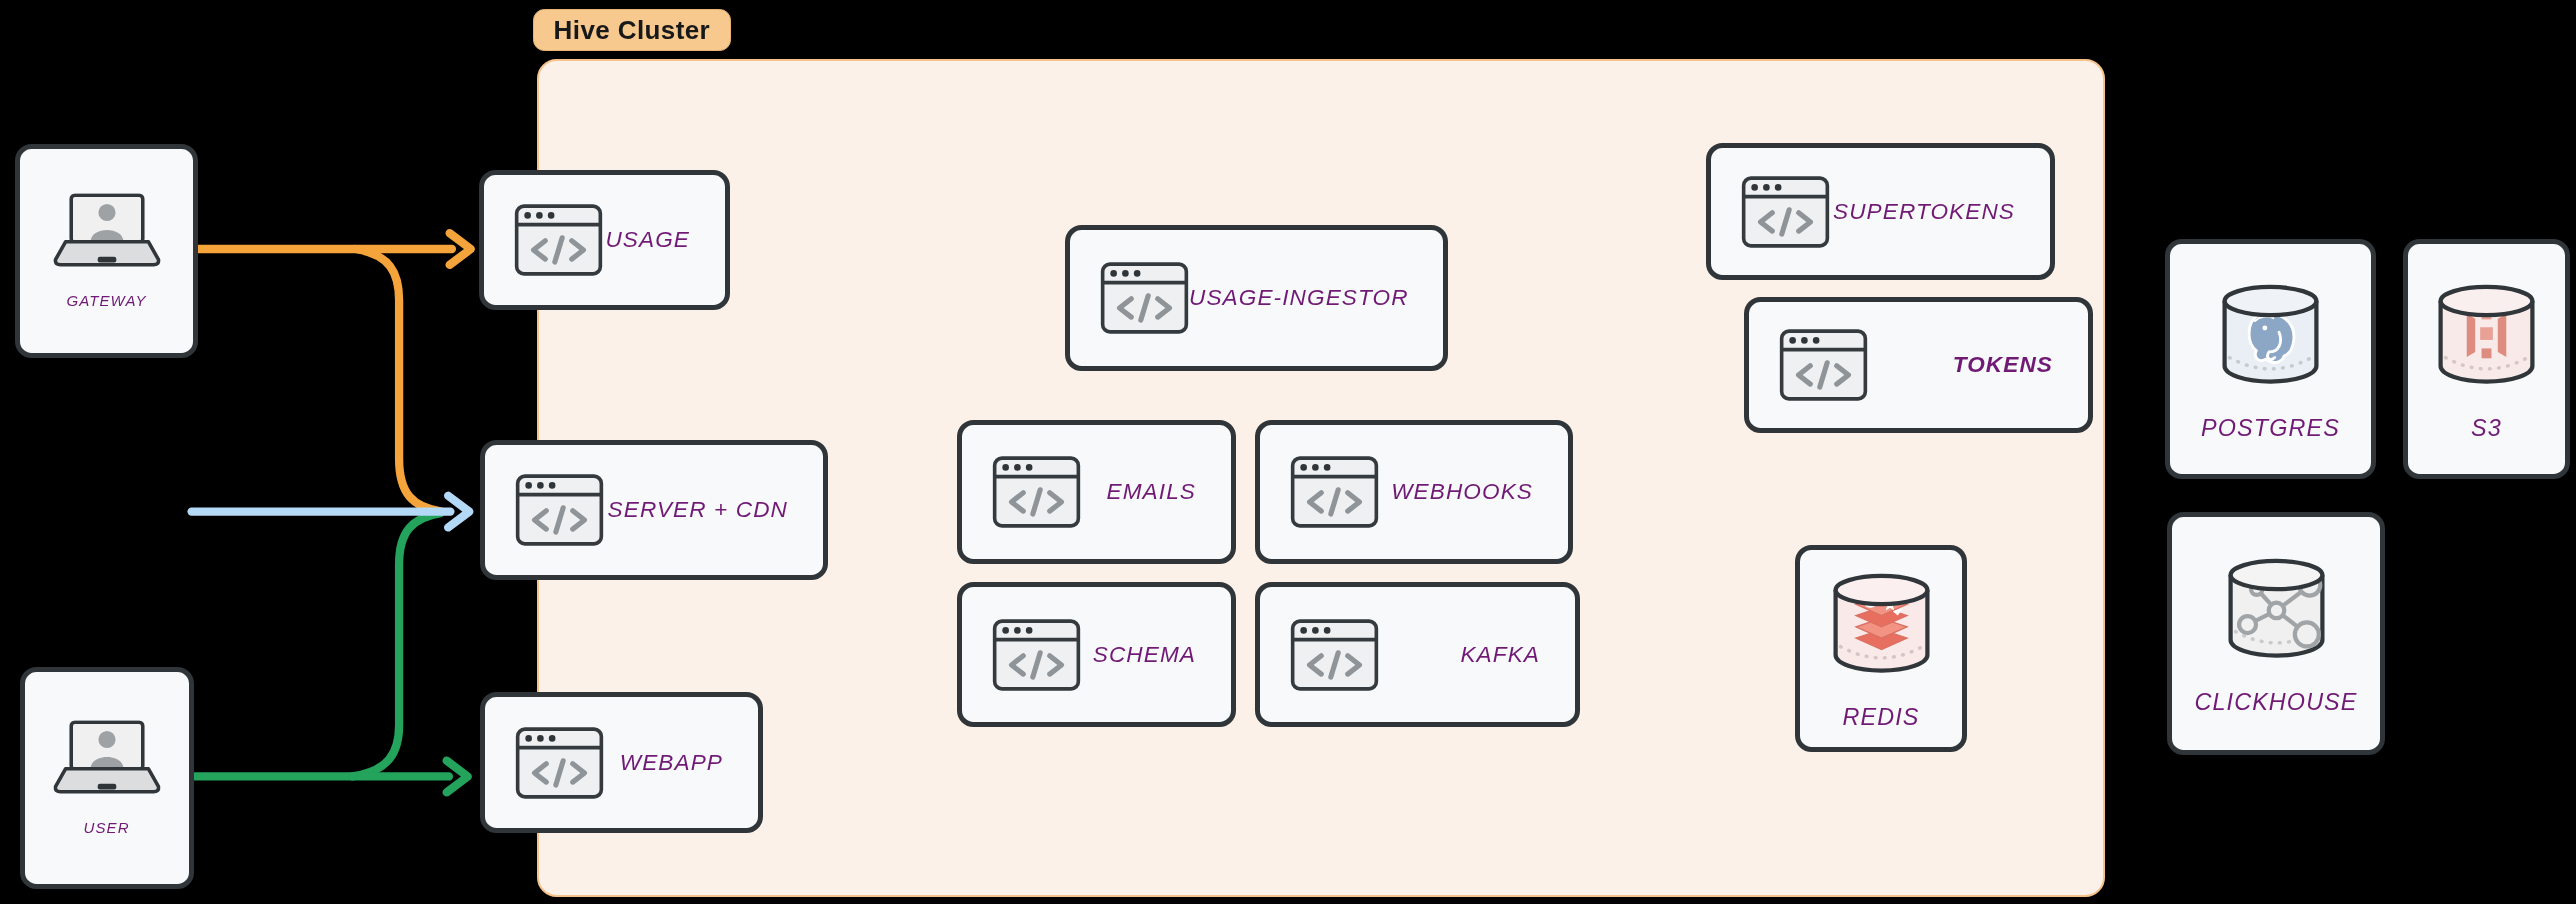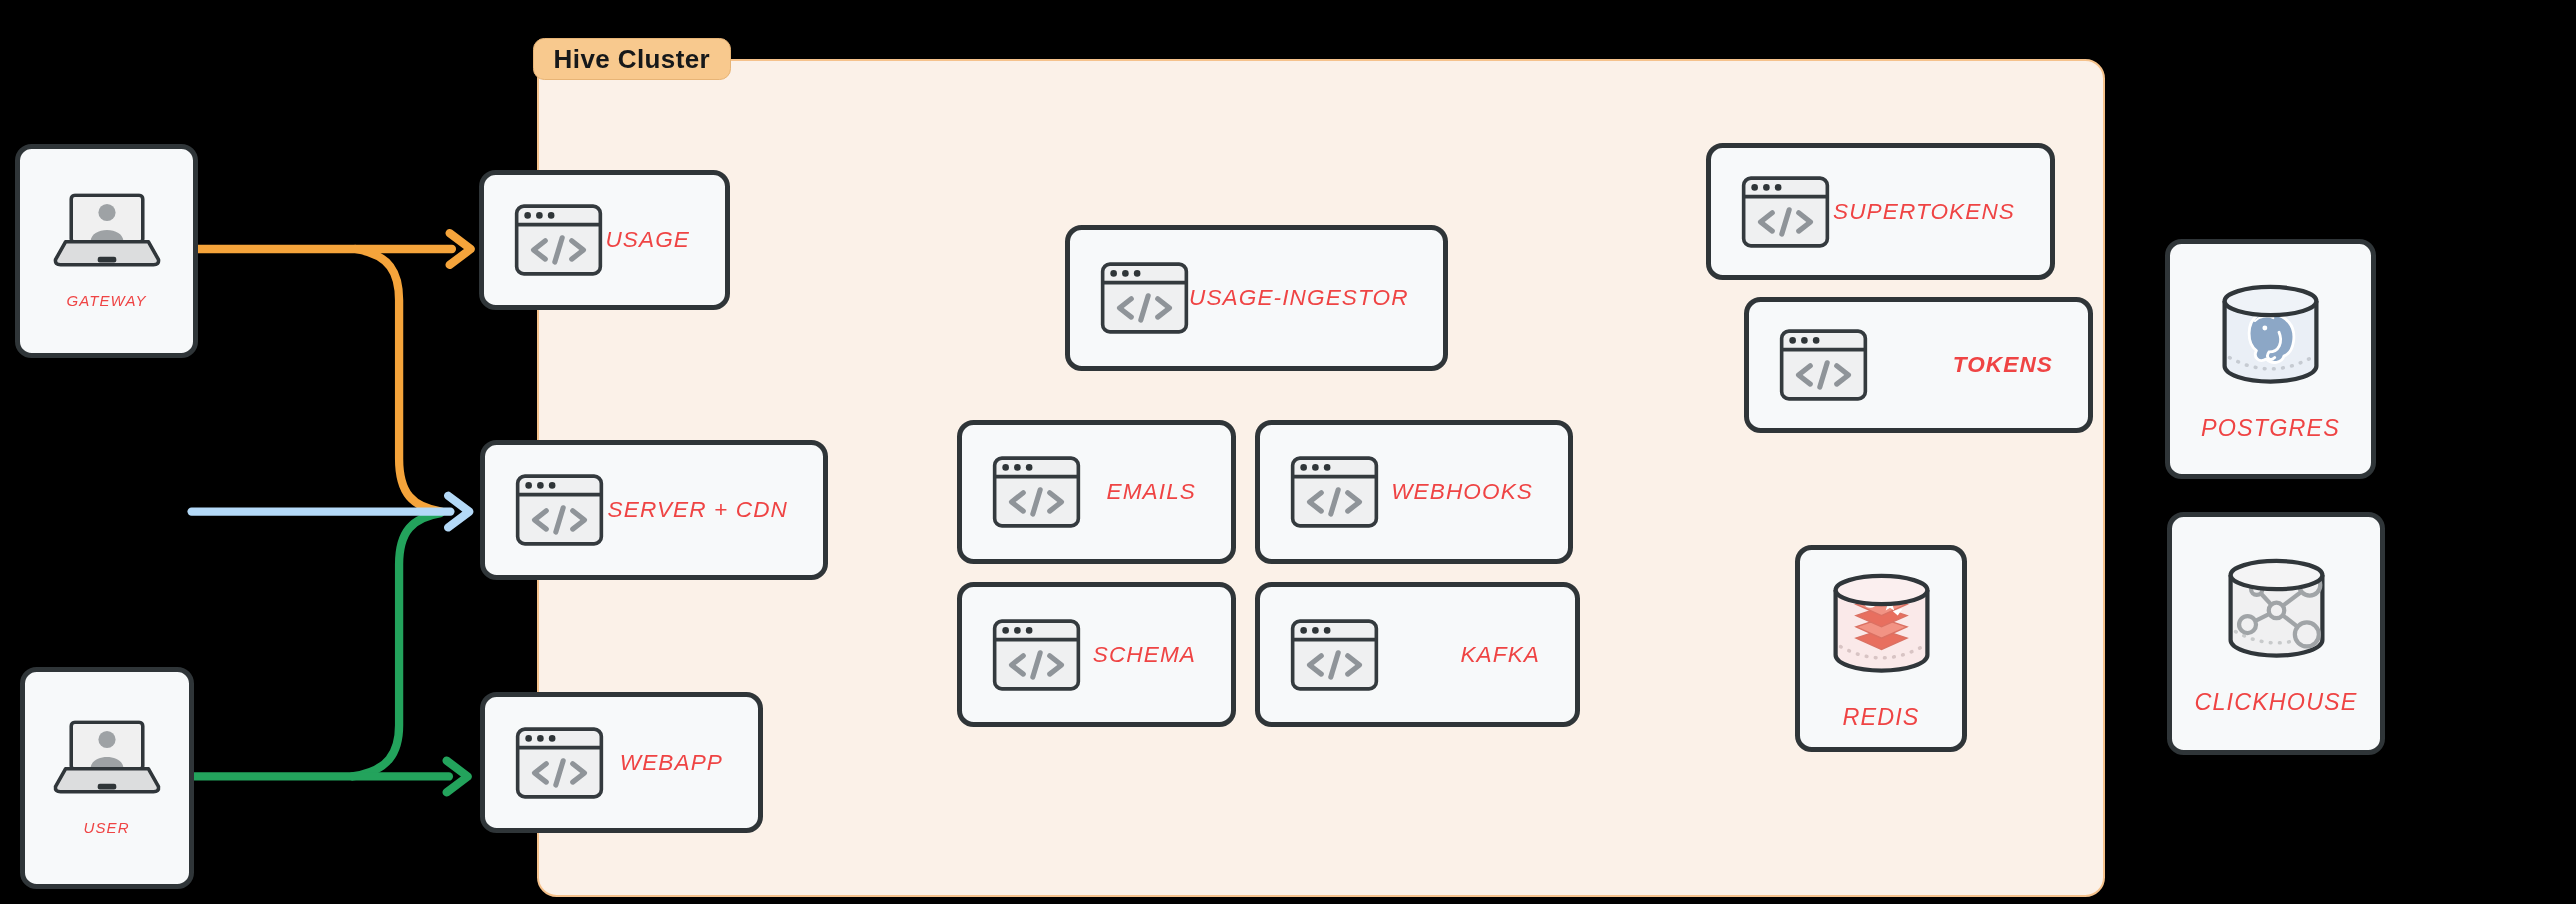--- a/index.html
+++ b/index.html
@@ -7,29 +7,29 @@
   body { width:2576px; height:904px; overflow:hidden;
          font-family:"Liberation Sans", sans-serif; }
   .canvas { position:relative; width:2576px; height:904px; background:#000; }
 
   
   .cluster { position:absolute; left:537px; top:59px; width:1568px; height:838px;
              background:#FBF1E8; border:2.3px solid #F5C28C; border-radius:19.6px; }
   .cluster-pill { position:absolute; left:533px; top:9px; height:42px;
              display:flex; align-items:center; padding:0 19.6px;
              background:#F8C98E; border:1.5px solid #E7B476; border-radius:11.3px;
-             font-size:26px; font-weight:600; color:#16181A; letter-spacing:0.4px;margin-top:29px; }
+             font-size:26px; font-weight:600; color:#16181A; letter-spacing:0.4px; }
 
   
   svg.arrows { position:absolute; left:0; top:0; width:2576px; height:904px; }
   .arrows path { fill:none; stroke-width:11px; stroke-linecap:round; stroke-linejoin:round; }
 
   
   .node { position:absolute; background:#F7F9FA; border:5.3px solid #2F3538;
-          border-radius:16.6px; color:#ef4444; }
+          border-radius:16.6px; color:#701a75; }
   .node .lbl { font-style:italic; letter-spacing:1.1px; white-space:nowrap; }
 
   
   .actor { display:flex; flex-direction:column; align-items:center;
            justify-content:center; gap:19.6px; }
   .actor .lbl { font-size:15px; }
   .a-gateway { left:15px;  top:144px; width:183px; height:214px; }
   .a-cli     { left:19.6px;  top:406px; width:174px; height:216px; }
   .a-user    { left:19.6px;  top:667px; width:174px; height:222px; }
 
@@ -246,20 +246,26 @@
         <use href="#sym-cyl-redis"></use>
       </svg>
     <div class="lbl">REDIS</div>
   </div>
   <div class="node store d-postgres">
     <svg class="cyl" viewBox="0 0 150 154" width="113" height="116">
         <use href="#sym-cyl-postgres"></use>
       </svg>
     <div class="lbl">POSTGRES</div>
   </div>
+  <div class="node store d-s3">
+    <svg class="cyl" viewBox="0 0 150 154" width="113" height="116">
+        <use href="#sym-cyl-s3"></use>
+      </svg>
+    <div class="lbl">S3</div>
+  </div>
   <div class="node store d-clickhouse">
     <svg class="cyl" viewBox="0 0 150 154" width="113" height="116">
         <use href="#sym-cyl-molecule"></use>
       </svg>
     <div class="lbl">CLICKHOUSE</div>
   </div>
 
 </div>
 
 

